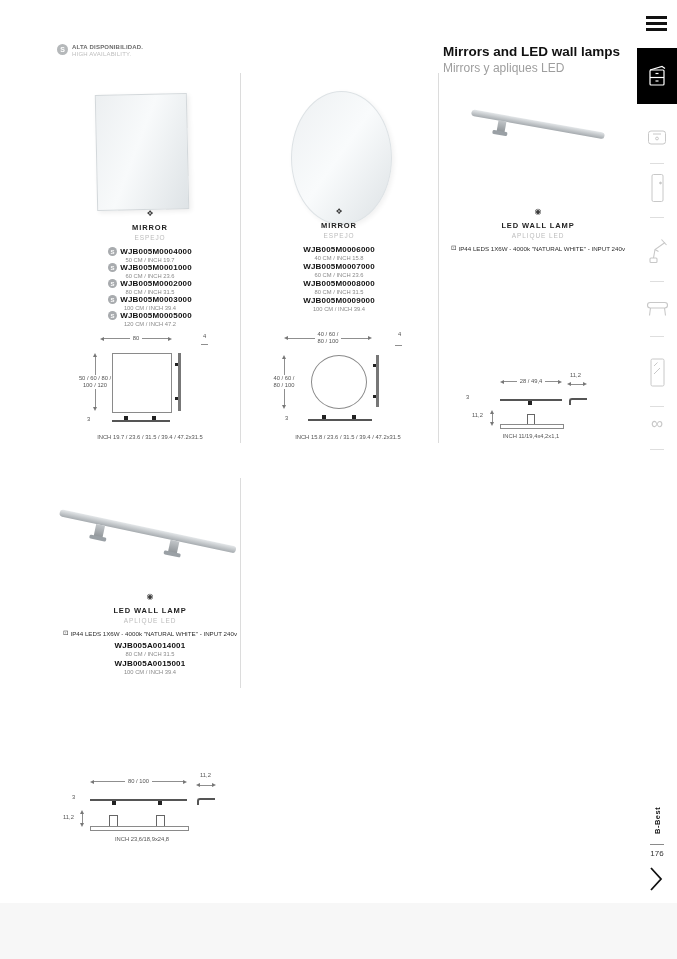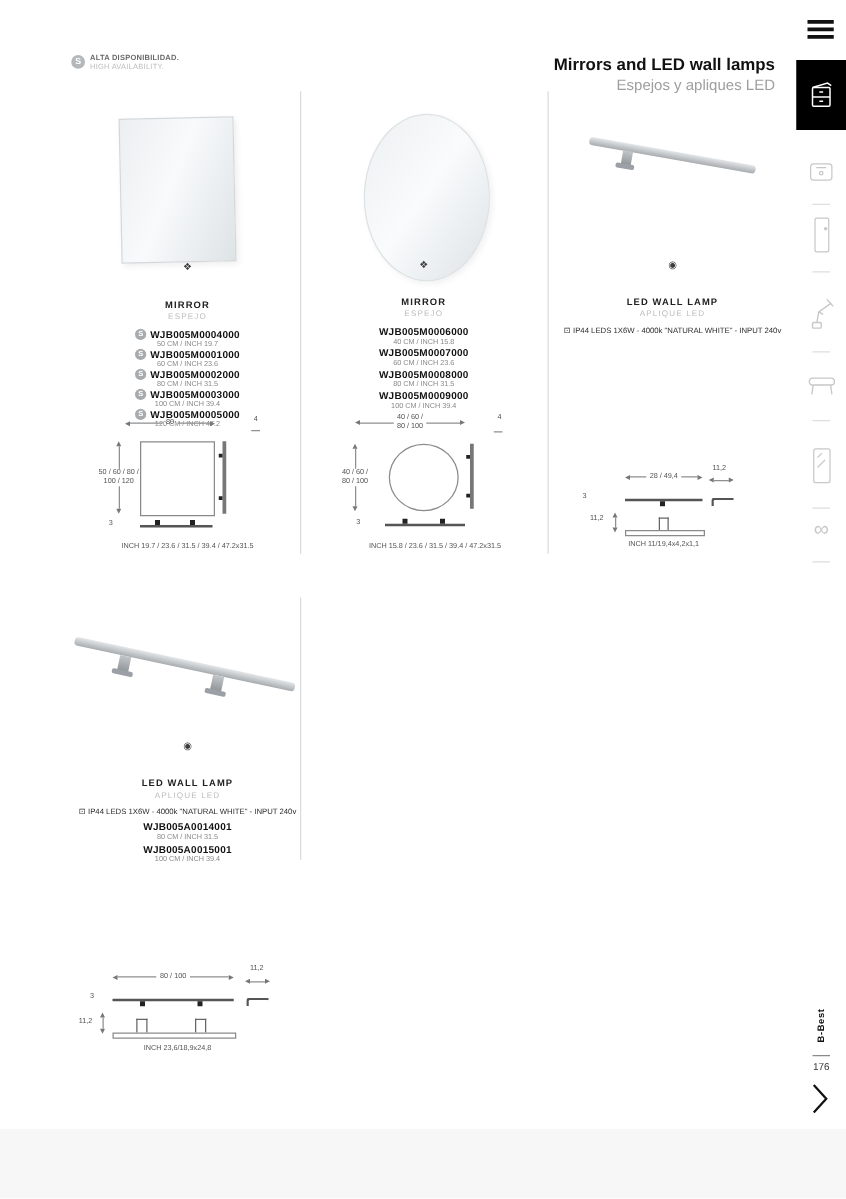--- a/index.html
+++ b/index.html
@@ -38,21 +38,21 @@
     border:1px solid #d3d8db;box-shadow:2px 2px 5px rgba(0,0,0,.07);}
   .mirror-oval{left:291px;top:91px;width:99px;height:132px;border-radius:50%;
     background:linear-gradient(125deg,#edf0f2 0%,#f9fbfc 48%,#dde2e5 100%);
     border:1px solid #dde2e5;box-shadow:2px 2px 5px rgba(0,0,0,.06);}
 
   
   .prodcol{position:absolute;display:flex;flex-direction:column;align-items:center;}
   .marker{height:10px;line-height:10px;font-size:8px;color:#3c3c3c;}
   .marker-diamond::before{content:"\2756";}
   .marker-led::before{content:"\25C9";}
-  .pname{font-size:7.5px;font-weight:bold;letter-spacing:.9px;margin-top:20px;color:#222;}
+  .pname{font-size:7.5px;font-weight:bold;letter-spacing:.9px;margin-top:4px;color:#222;}
   .pname-es{font-size:6.5px;color:#bcbcbc;letter-spacing:.9px;margin-top:2px;}
   .spec{font-size:6.2px;color:#2e2e2e;margin-top:5px;display:flex;align-items:center;gap:2px;white-space:nowrap;}
   .sqicon::before{content:"\22A1";font-size:6.5px;color:#333;}
   .plist{display:flex;flex-direction:column;align-items:center;margin-top:6px;}
   .prod{display:flex;flex-direction:column;align-items:center;}
   .h16{height:16px;text-align:right;} .h17{height:17px;} .h18{height:18px;}
   .l1{display:flex;align-items:center;gap:3px;}
   .code{font-size:8px;font-weight:bold;letter-spacing:.2px;color:#111;}
   .psize{font-size:5.8px;color:#8a8a8a;margin-top:1px;}
 
@@ -86,23 +86,23 @@
 <div id="canvas">
 
   <div class="abs badge-wrap" style="left:57px;top:44px;">
     <div class="sbadge big">S</div>
     <div>
       <div class="b1">ALTA DISPONIBILIDAD.</div>
       <div class="b2">HIGH AVAILABILITY.</div>
     </div>
   </div>
 
-  <div class="abs" style="right:57px;top:44px;text-align:right;">
+  <div class="abs" style="right:57px;top:44px;text-align:left;">
     <div class="title">Mirrors and LED wall lamps</div>
-    <div class="subtitle">Espejos y apliques LED</div>
+    <div class="subtitle">Mirrors y apliques LED</div>
   </div>
 
   <div class="abs burger" style="right:10px;top:16px;">
     <i></i>
       <i></i>
       <i></i>
   </div>
 
   <div class="abs side-tile">
     <svg width="24" height="28" viewBox="0 0 24 28">

